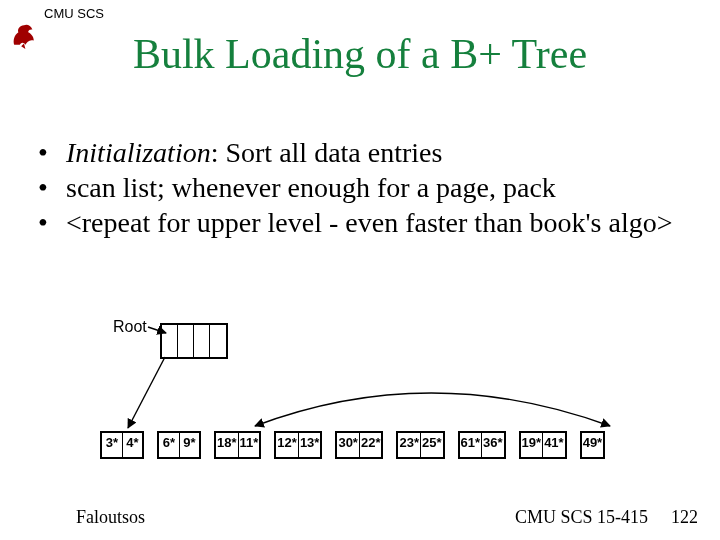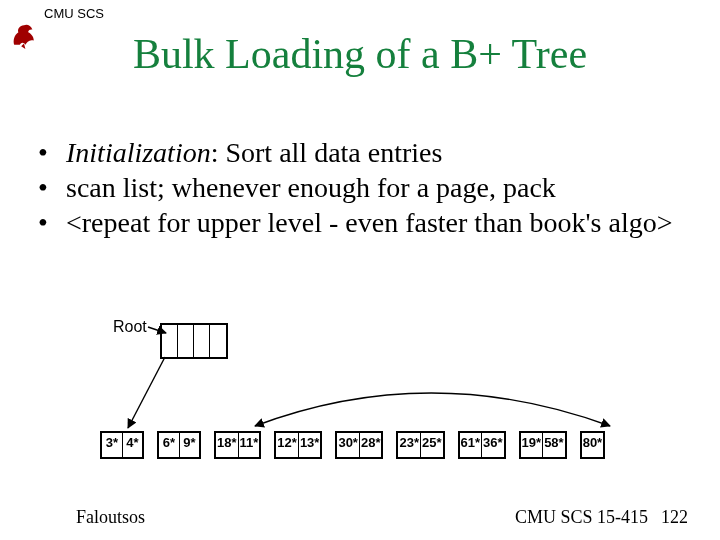--- a/index.html
+++ b/index.html
@@ -156,21 +156,21 @@
   }
   .footer .fc {
     position: absolute;
     left: 0;
     width: 648px;
     text-align: right;
     bottom: 0;
   }
   .footer .fr {
     position: absolute;
-    right: 32px;
+    right: 22px;
     bottom: 0;
   }
 </style>
 </head>
 <body>
 
 <div class="header-label">CMU SCS</div>
 
 <svg class="logo" viewBox="0 0 40 40">
   <path fill="#a00000" d="M6 34 C4 28 6 20 12 16 C10 12 14 6 20 6 C24 4 30 6 32 12 C30 12 26 12 26 16 C30 18 34 22 34 28 C28 26 24 30 22 34 C20 30 16 30 14 34 Z"></path>
@@ -222,36 +222,36 @@
       <div class="leaf">
         <div class="cell">18*</div>
         <div class="cell">11*</div>
       </div>
       <div class="leaf">
         <div class="cell">12*</div>
         <div class="cell">13*</div>
       </div>
       <div class="leaf">
         <div class="cell">30*</div>
-        <div class="cell">28*</div>
+        <div class="cell">22*</div>
       </div>
       <div class="leaf">
         <div class="cell">23*</div>
         <div class="cell">25*</div>
       </div>
       <div class="leaf">
         <div class="cell">61*</div>
         <div class="cell">36*</div>
       </div>
       <div class="leaf">
         <div class="cell">19*</div>
-        <div class="cell">58*</div>
+        <div class="cell">41*</div>
       </div>
       <div class="leaf single">
-        <div class="cell">80*</div>
+        <div class="cell">49*</div>
       </div>
     </div>
 
   <svg class="arrows" viewBox="0 0 720 180">
     <defs>
       <marker id="ah" viewBox="0 0 10 10" refX="9" refY="5" markerWidth="7" markerHeight="7" orient="auto-start-reverse">
         <path d="M 0 0 L 10 5 L 0 10 z" fill="#000"></path>
       </marker>
     </defs>
 

